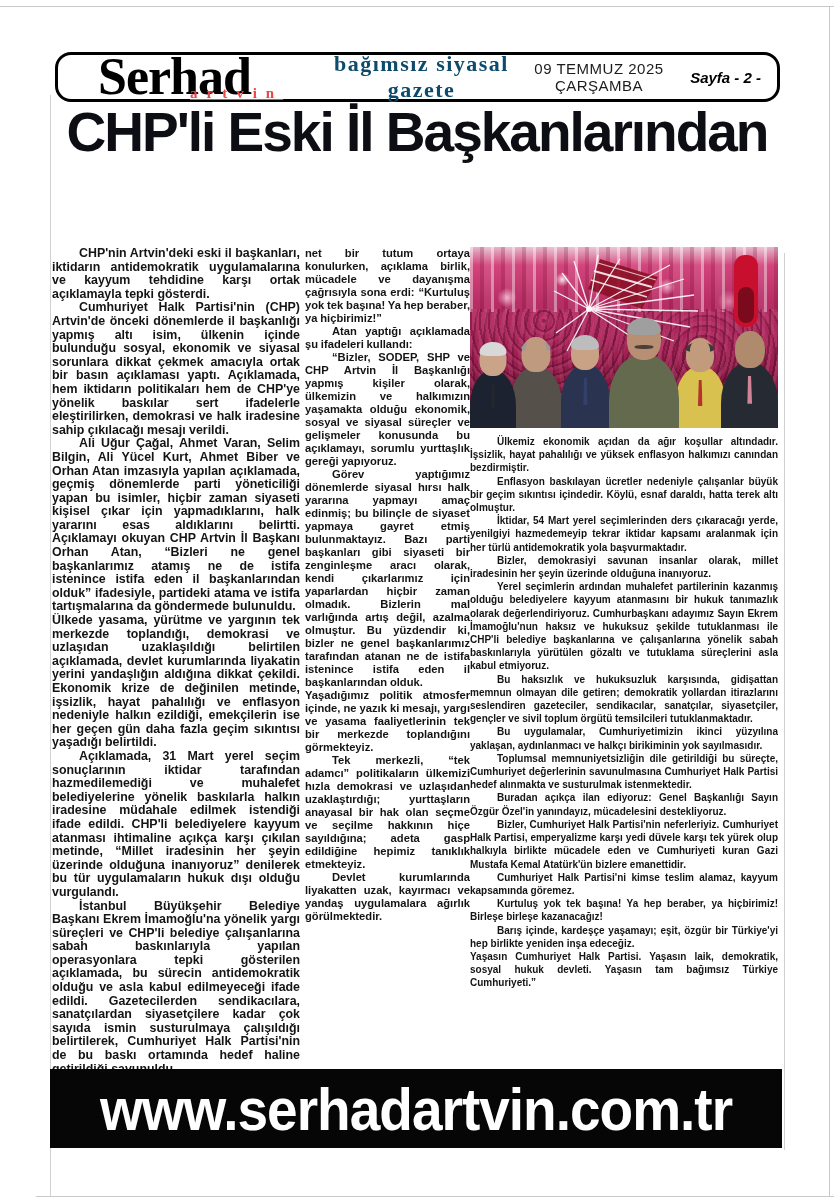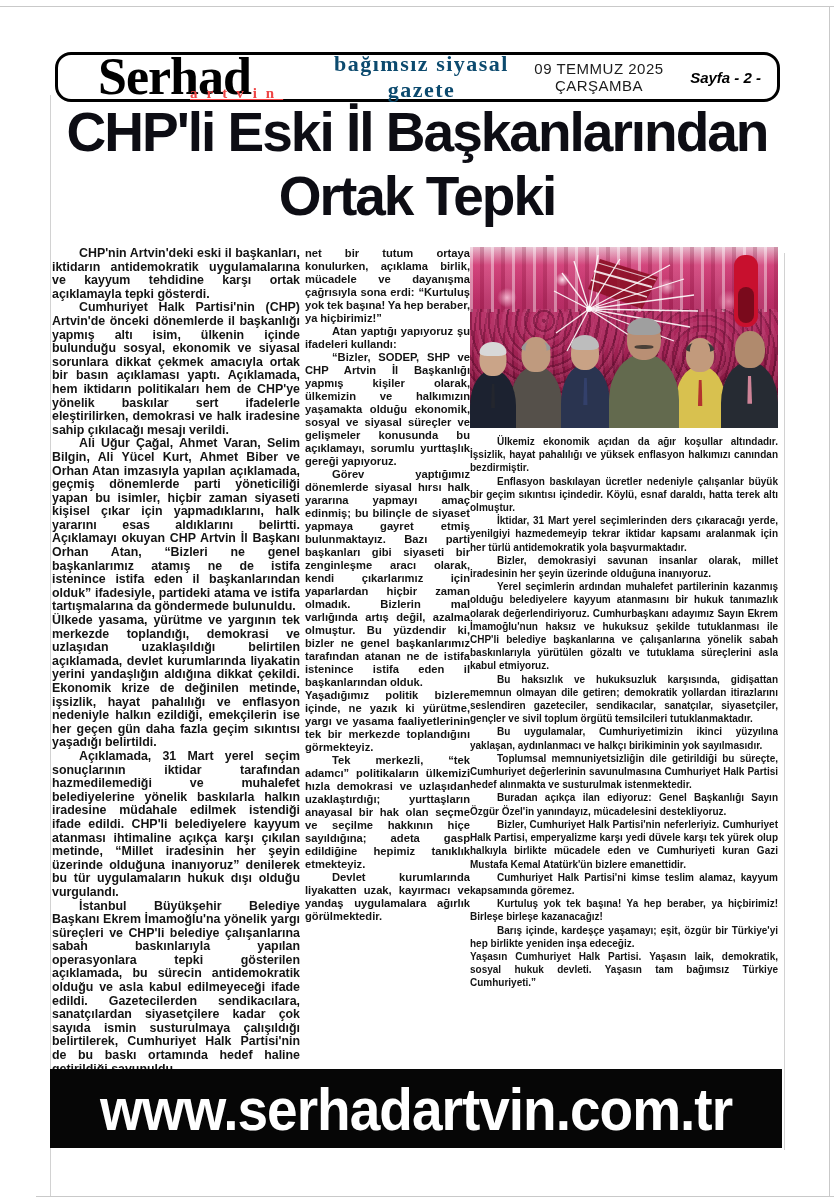--- a/index.html
+++ b/index.html
@@ -85,38 +85,37 @@
     <div class="tagline">bağımsız siyasal gazete</div>
     <div class="dateblock">
       <div>09 TEMMUZ 2025</div>
       <div>ÇARŞAMBA</div>
     </div>
     <div class="pagenum">Sayfa - 2 -</div>
   </div>
 
   <div class="headline">
     <div>CHP'li Eski İl Başkanlarından</div>
-    <div>Ortak Tepki</div>
   </div>
 
   <div class="article">
     <div class="col col1">
         <p class="para">CHP'nin Artvin'deki eski il başkanları, iktidarın antidemokratik uygulamalarına ve kayyum tehdidine karşı ortak açıklamayla tepki gösterdi.</p>
         <p class="para">Cumhuriyet Halk Partisi'nin (CHP) Artvin'de önceki dönemlerde il başkanlığı yapmış altı isim, ülkenin içinde bulunduğu sosyal, ekonomik ve siyasal sorunlara dikkat çekmek amacıyla ortak bir basın açıklaması yaptı. Açıklamada, hem iktidarın politikaları hem de CHP'ye yönelik baskılar sert ifadelerle eleştirilirken, demokrasi ve halk iradesine sahip çıkılacağı mesajı verildi.</p>
         <p class="para">Ali Uğur Çağal, Ahmet Varan, Selim Bilgin, Ali Yücel Kurt, Ahmet Biber ve Orhan Atan imzasıyla yapılan açıklamada, geçmiş dönemlerde parti yöneticiliği yapan bu isimler, hiçbir zaman siyaseti kişisel çıkar için yapmadıklarını, halk yararını esas aldıklarını belirtti. Açıklamayı okuyan CHP Artvin İl Başkanı Orhan Atan, “Bizleri ne genel başkanlarımız atamış ne de istifa istenince istifa eden il başkanlarından olduk” ifadesiyle, partideki atama ve istifa tartışmalarına da göndermede bulunuldu.</p>
         <p class="para flush">Ülkede yasama, yürütme ve yargının tek merkezde toplandığı, demokrasi ve uzlaşıdan uzaklaşıldığı belirtilen açıklamada, devlet kurumlarında liyakatin yerini yandaşlığın aldığına dikkat çekildi. Ekonomik krize de değinilen metinde, işsizlik, hayat pahalılığı ve enflasyon nedeniyle halkın ezildiği, emekçilerin ise her geçen gün daha fazla geçim sıkıntısı yaşadığı belirtildi.</p>
         <p class="para">Açıklamada, 31 Mart yerel seçim sonuçlarının iktidar tarafından hazmedilemediği ve muhalefet belediyelerine yönelik baskılarla halkın iradesine müdahale edilmek istendiği ifade edildi. CHP'li belediyelere kayyum atanması ihtimaline açıkça karşı çıkılan metinde, “Millet iradesinin her şeyin üzerinde olduğuna inanıyoruz” denilerek bu tür uygulamaların hukuk dışı olduğu vurgulandı.</p>
         <p class="para">İstanbul Büyükşehir Belediye Başkanı Ekrem İmamoğlu'na yönelik yargı süreçleri ve CHP'li belediye çalışanlarına sabah baskınlarıyla yapılan operasyonlara tepki gösterilen açıklamada, bu sürecin antidemokratik olduğu ve asla kabul edilmeyeceği ifade edildi. Gazetecilerden sendikacılara, sanatçılardan siyasetçilere kadar çok sayıda ismin susturulmaya çalışıldığı belirtilerek, Cumhuriyet Halk Partisi'nin de bu baskı ortamında hedef haline getirildiği savunuldu.</p>
       </div>
     <div class="col col2">
         <p class="para flush">net bir tutum ortaya konulurken, açıklama birlik, mücadele ve dayanışma çağrısıyla sona erdi: “Kurtuluş yok tek başına! Ya hep beraber, ya hiçbirimiz!”</p>
-        <p class="para">Atan yaptığı yapıyoruz şu ifadeleri kullandı:</p>
+        <p class="para">Atan yaptığı açıklamada şu ifadeleri kullandı:</p>
         <p class="para">“Bizler, SODEP, SHP ve CHP Artvin İl Başkanlığı yapmış kişiler olarak, ülkemizin ve halkımızın yaşamakta olduğu ekonomik, sosyal ve siyasal süreçler ve gelişmeler konusunda bu açıklamayı, sorumlu yurttaşlık gereği yapıyoruz.</p>
         <p class="para">Görev yaptığımız dönemlerde siyasal hırsı halk yararına yapmayı amaç edinmiş; bu bilinçle de siyaset yapmaya gayret etmiş bulunmaktayız. Bazı parti başkanları gibi siyaseti bir zenginleşme aracı olarak, kendi çıkarlarımız için yaparlardan hiçbir zaman olmadık. Bizlerin mal varlığında artış değil, azalma olmuştur. Bu yüzdendir ki, bizler ne genel başkanlarımız tarafından atanan ne de istifa istenince istifa eden il başkanlarından olduk.</p>
-        <p class="para flush">Yaşadığımız politik bizlere içinde, ne yazık ki yürütme, yargı ve yasama faaliyetlerinin tek bir merkezde toplandığını görmekteyiz.</p>
+        <p class="para flush">Yaşadığımız politik atmosfer içinde, ne yazık ki mesajı, yargı ve yasama faaliyetlerinin tek bir merkezde toplandığını görmekteyiz.</p>
         <p class="para">Tek merkezli, “tek adamcı” politikaların ülkemizi hızla demokrasi ve uzlaşıdan uzaklaştırdığı; yurttaşların anayasal bir hak olan seçme ve seçilme hakkının hiçe sayıldığına; adeta gasp edildiğine hepimiz tanıklık etmekteyiz.</p>
         <p class="para">Devlet kurumlarında liyakatten uzak, kayırmacı ve yandaş uygulamalara ağırlık görülmektedir.</p>
       </div>
     <div class="col col3">
       <div class="photo">
         <div class="streaks"></div>
         <div class="blobs"></div>
         <div class="crowdtex"></div>
         <svg width="308" height="181" viewBox="0 0 308 181">
 
@@ -188,21 +187,21 @@
               <div class="torso" style="height: 66px; background: rgb(38, 43, 51);"></div>
               <div class="collar" style="bottom: 62px; height: 21.12px; background: rgb(242, 242, 242); z-index: 2;"></div>
               <div class="tie" style="bottom: 24.28px; height: 27.72px; background: rgb(207, 132, 152); z-index: 3;"></div>
               <div class="head" style="bottom: 60px; width: 30px; height: 36.6px; background: rgb(176, 138, 109); z-index: 4;"></div>
             </div>
           </div>
       </div>
       <div>
           <p class="para">Ülkemiz ekonomik açıdan da ağır koşullar altındadır. İşsizlik, hayat pahalılığı ve yüksek enflasyon halkımızı canından bezdirmiştir.</p>
           <p class="para">Enflasyon baskılayan ücretler nedeniyle çalışanlar büyük bir geçim sıkıntısı içindedir. Köylü, esnaf daraldı, hatta terek altı olmuştur.</p>
-          <p class="para">İktidar, 31 Mart yerel seçimlerinden ders çıkaracağı yerde, yenilgiyi hazmedemeyip tekrar iktidar kapsamı aralanmak için her türlü antidemokratik yola başvurmaktadır.</p>
+          <p class="para">İktidar, 54 Mart yerel seçimlerinden ders çıkaracağı yerde, yenilgiyi hazmedemeyip tekrar iktidar kapsamı aralanmak için her türlü antidemokratik yola başvurmaktadır.</p>
           <p class="para">Bizler, demokrasiyi savunan insanlar olarak, millet iradesinin her şeyin üzerinde olduğuna inanıyoruz.</p>
           <p class="para">Yerel seçimlerin ardından muhalefet partilerinin kazanmış olduğu belediyelere kayyum atanmasını bir hukuk tanımazlık olarak değerlendiriyoruz. Cumhurbaşkanı adayımız Sayın Ekrem İmamoğlu'nun haksız ve hukuksuz şekilde tutuklanması ile CHP'li belediye başkanlarına ve çalışanlarına yönelik sabah baskınlarıyla yürütülen gözaltı ve tutuklama süreçlerini asla kabul etmiyoruz.</p>
           <p class="para">Bu haksızlık ve hukuksuzluk karşısında, gidişattan memnun olmayan dile getiren; demokratik yollardan itirazlarını seslendiren gazeteciler, sendikacılar, sanatçılar, siyasetçiler, gençler ve sivil toplum örgütü temsilcileri tutuklanmaktadır.</p>
           <p class="para">Bu uygulamalar, Cumhuriyetimizin ikinci yüzyılına yaklaşan, aydınlanmacı ve halkçı birikiminin yok sayılmasıdır.</p>
           <p class="para">Toplumsal memnuniyetsizliğin dile getirildiği bu süreçte, Cumhuriyet değerlerinin savunulmasına Cumhuriyet Halk Partisi hedef alınmakta ve susturulmak istenmektedir.</p>
           <p class="para">Buradan açıkça ilan ediyoruz: Genel Başkanlığı Sayın Özgür Özel'in yanındayız, mücadelesini destekliyoruz.</p>
           <p class="para">Bizler, Cumhuriyet Halk Partisi'nin neferleriyiz. Cumhuriyet Halk Partisi, emperyalizme karşı yedi düvele karşı tek yürek olup halkıyla birlikte mücadele eden ve Cumhuriyeti kuran Gazi Mustafa Kemal Atatürk'ün bizlere emanettidir.</p>
           <p class="para">Cumhuriyet Halk Partisi'ni kimse teslim alamaz, kayyum kapsamında göremez.</p>
           <p class="para">Kurtuluş yok tek başına! Ya hep beraber, ya hiçbirimiz! Birleşe birleşe kazanacağız!</p>
           <p class="para">Barış içinde, kardeşçe yaşamayı; eşit, özgür bir Türkiye'yi hep birlikte yeniden inşa edeceğiz.</p>

